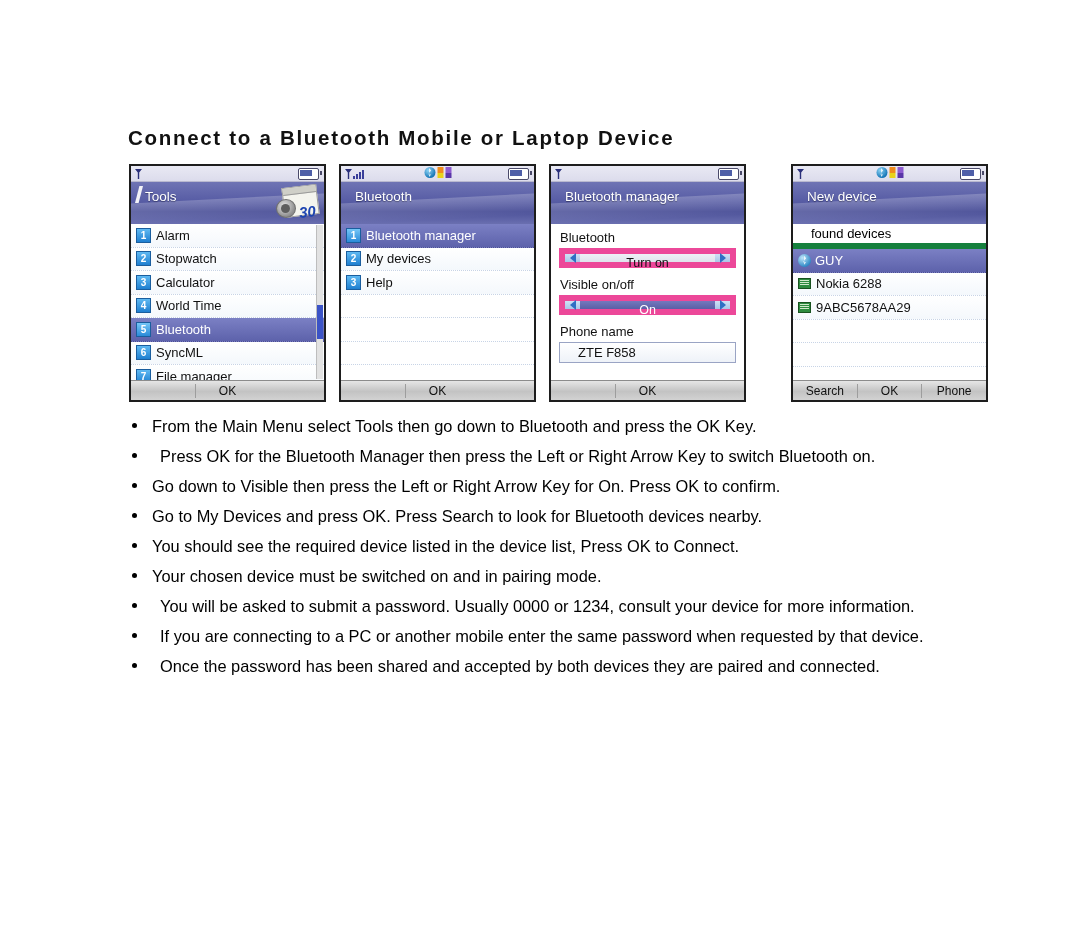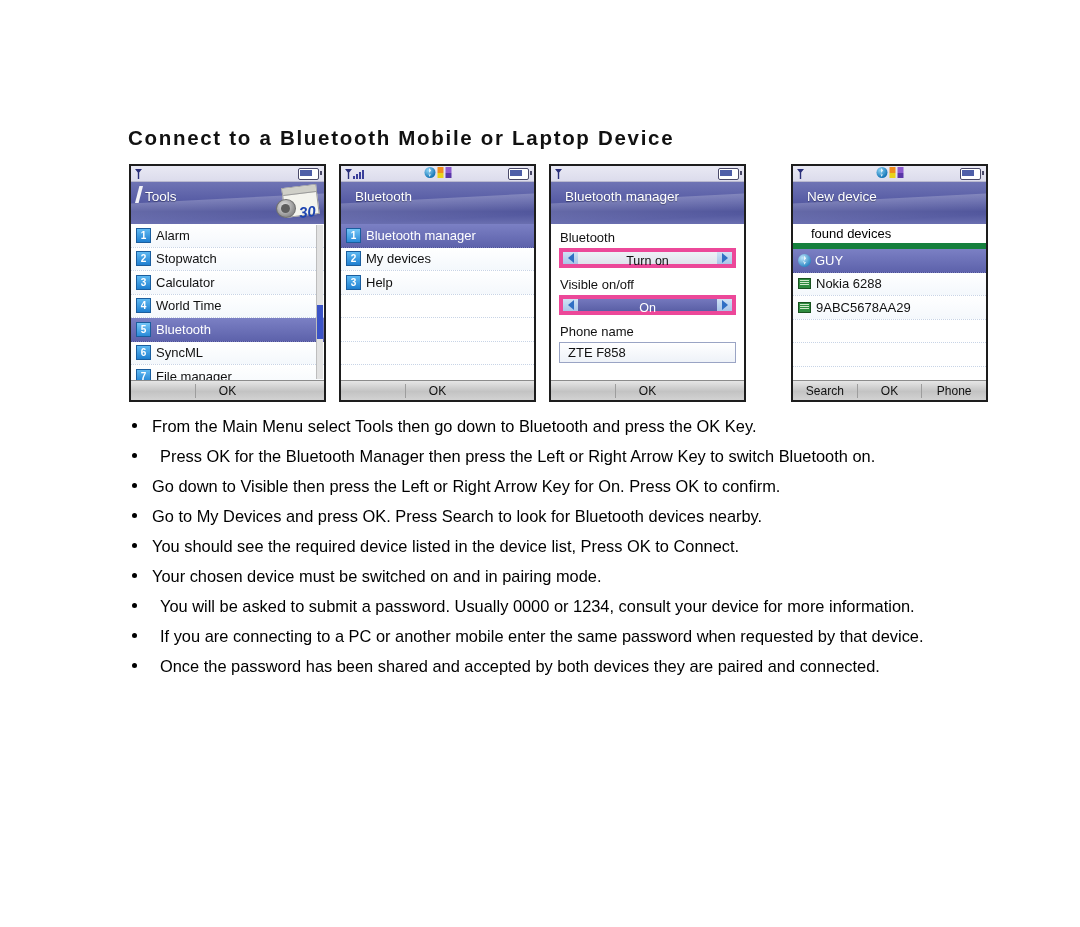--- a/index.html
+++ b/index.html
@@ -302,21 +302,21 @@
   .flabel {
     font-size: 13px;
     color: #111;
     margin: 0 0 3px 1px;
   }
   .spinner {
     height: 20px;
     display: flex;
     align-items: stretch;
     margin-bottom: 9px;
-    border: 4px solid #ec4899;
+    border: 6px solid #ec4899;
     box-sizing: border-box;
   }
   .spinner .arw {
     flex: 0 0 auto;
     width: 15px;
     background: linear-gradient(to bottom, #cfe2f5 0%, #a9c6e8 100%);
     position: relative;
   }
   .spinner .arw:after {
     content: "";
@@ -341,21 +341,21 @@
   .spinner.hl .val {
     background: linear-gradient(to bottom, #7478bd 0%, #5a5fa6 100%);
     color: #ffffff;
   }
   .textbox {
     height: 21px;
     border: 1px solid #9aa4c4;
     background: linear-gradient(to bottom, #ffffff 0%, #eef2f8 100%);
     font-size: 13px;
     line-height: 19px;
-    padding-left: 8px;
+    padding-left: 18px;
     box-sizing: border-box;
     color: #111;
   }
 
   
   .softbar {
     flex: 0 0 auto;
     height: 19px;
     background: linear-gradient(to bottom, #e6e6e6 0%, #c3c3c3 55%, #d2d2d2 100%);
     border-top: 1px solid #8c8c8c;

